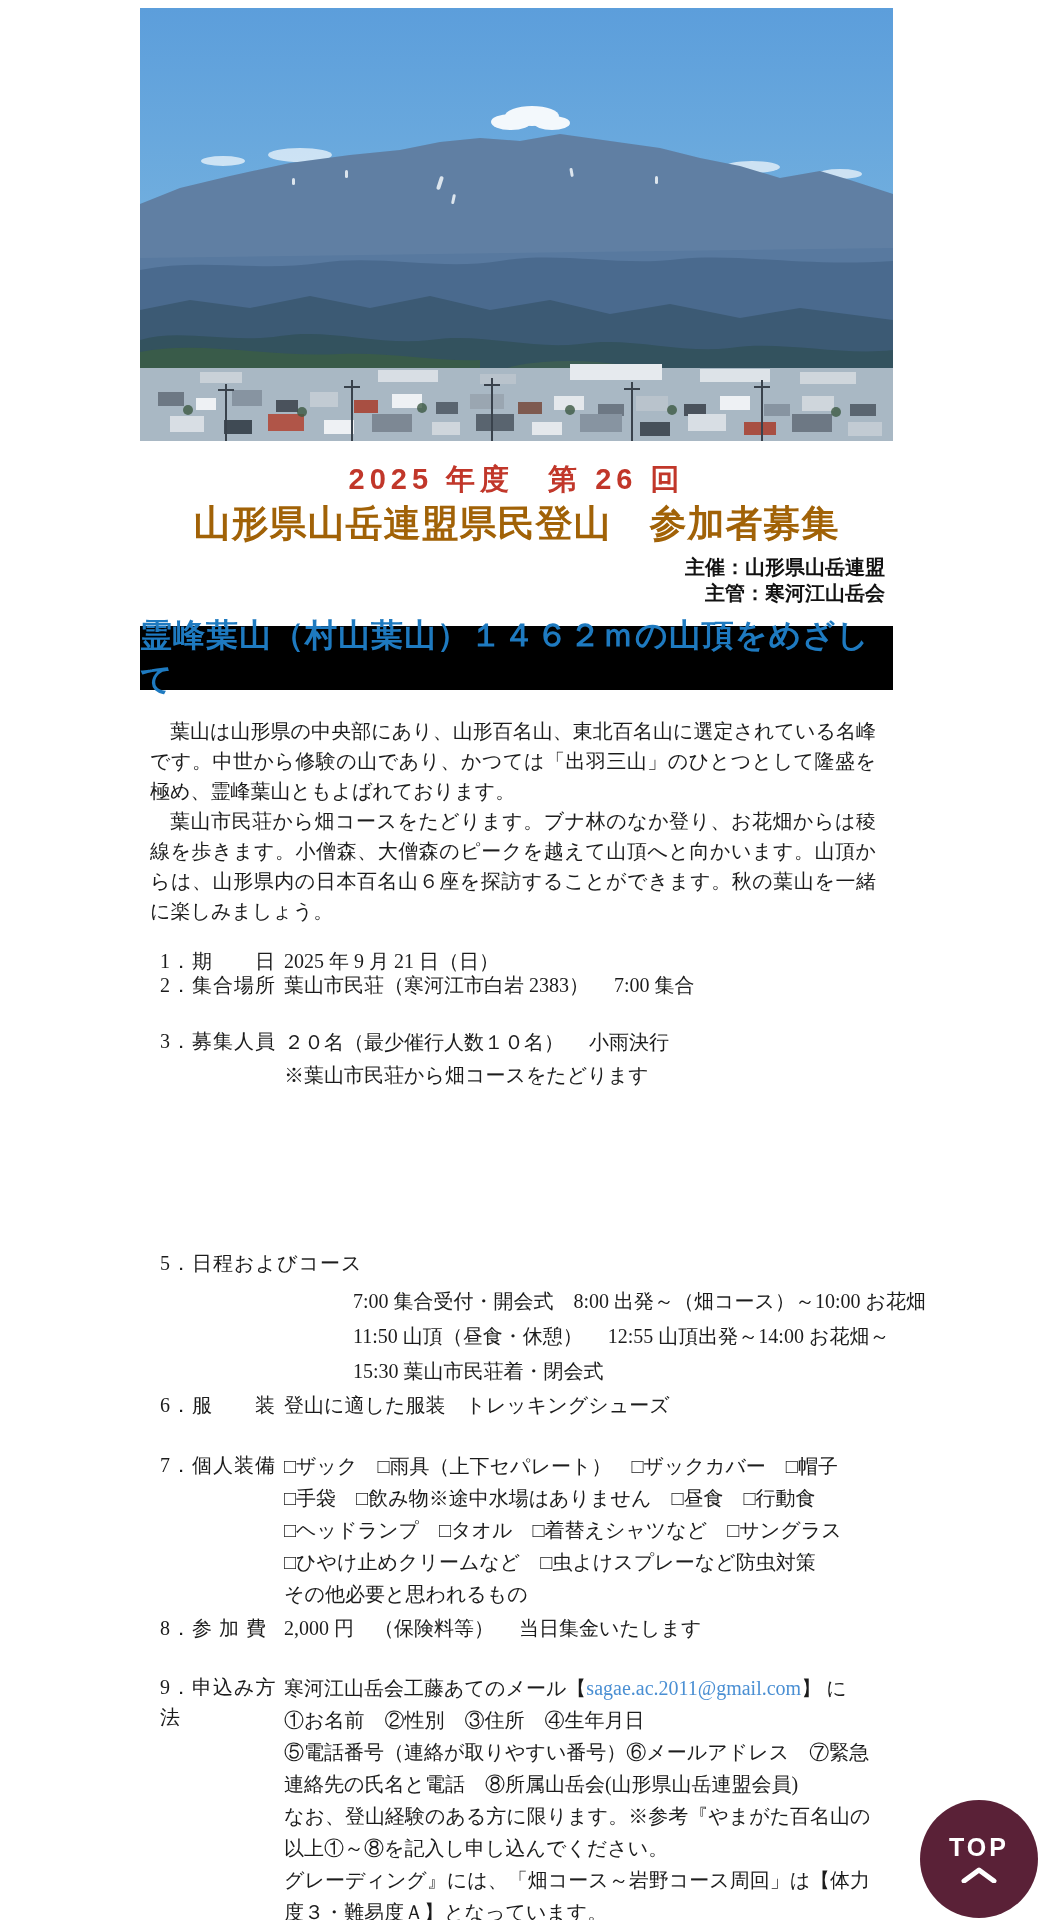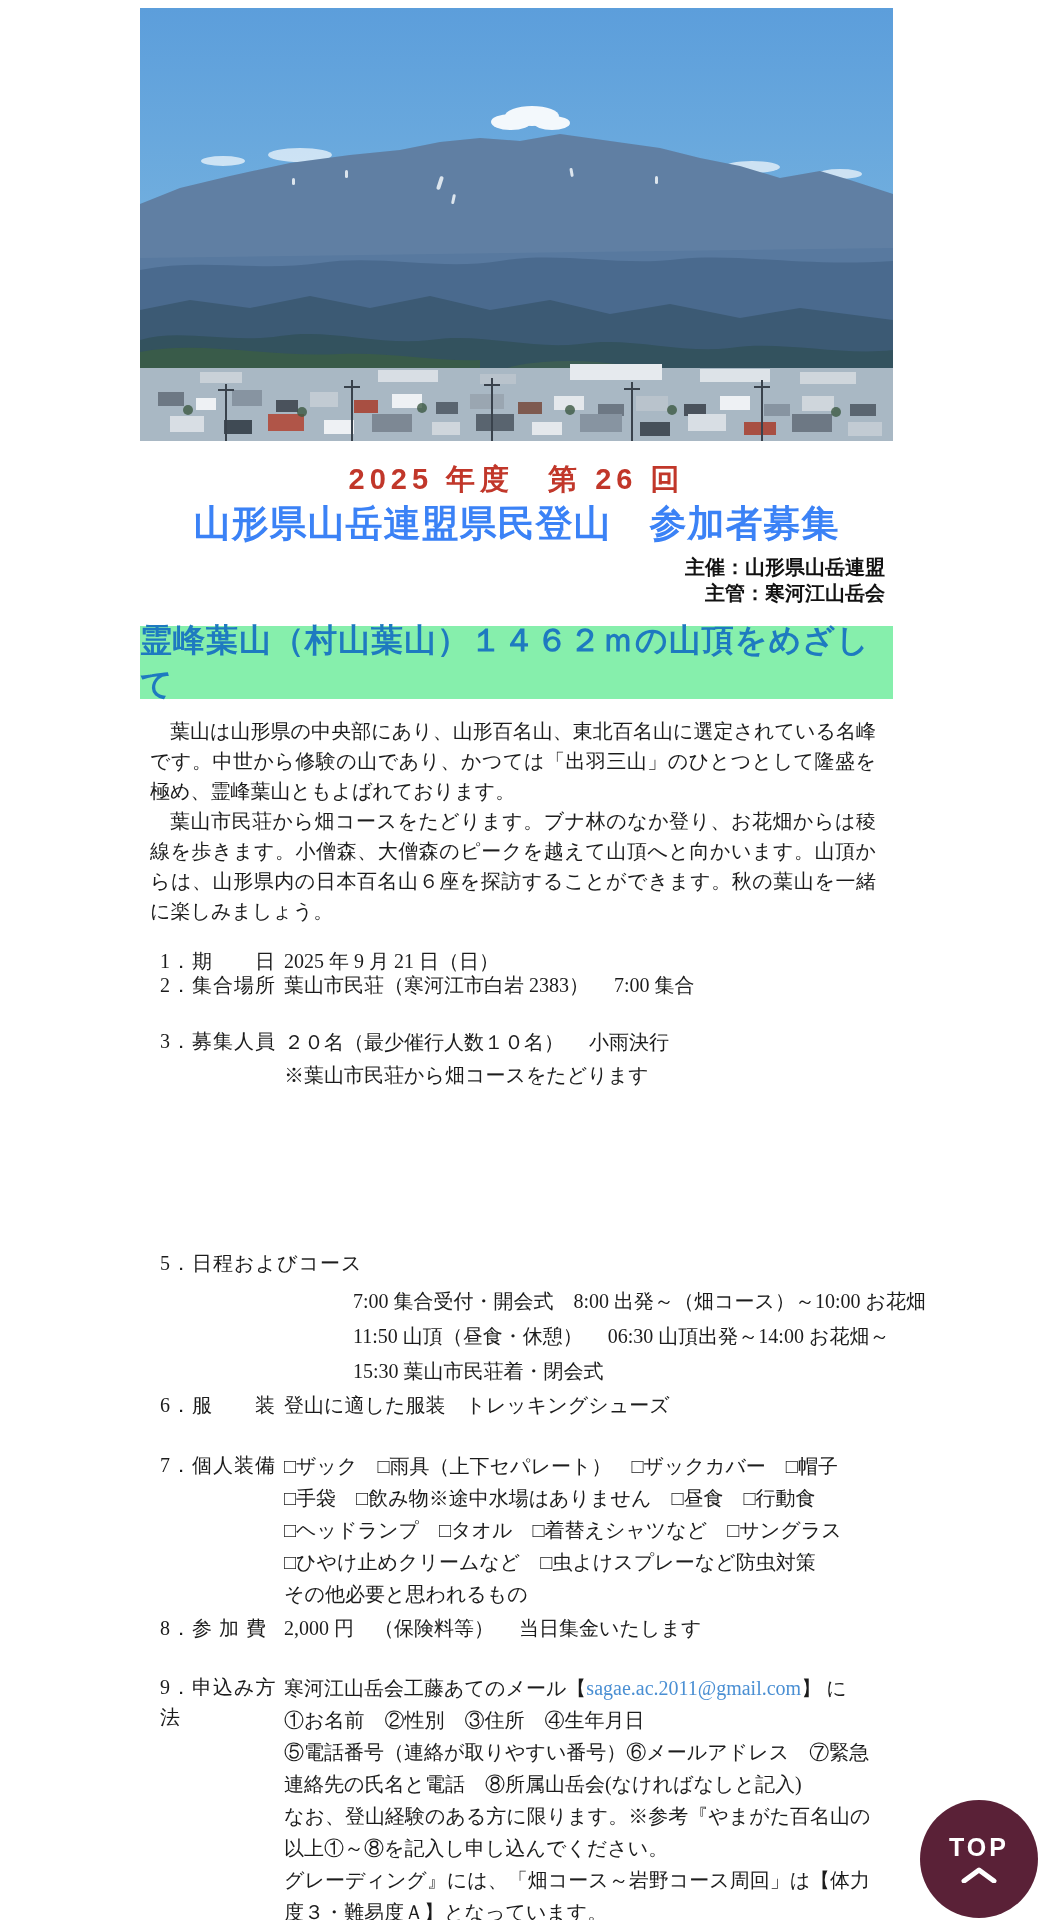--- a/index.html
+++ b/index.html
@@ -16,30 +16,30 @@
 
   
   .session-line{
     position:absolute;left:140px;top:460px;width:753px;text-align:center;
     font-family:"Liberation Sans","DejaVu Sans",sans-serif;
     font-weight:bold;font-size:29px;letter-spacing:5px;color:#c1372a;
   }
   .main-title{
     position:absolute;left:140px;top:499px;width:753px;text-align:center;
     font-family:"Liberation Sans","DejaVu Sans",sans-serif;
-    font-weight:bold;font-size:37px;letter-spacing:1px;color:#3b82f6;margin:0;
+    font-weight:bold;font-size:37px;letter-spacing:1px;color:#a16207;margin:0;
   }
   .org-lines{
     position:absolute;left:140px;top:554px;width:745px;text-align:right;
     font-family:"Liberation Sans","DejaVu Sans",sans-serif;
     font-weight:bold;font-size:20px;line-height:26px;color:#111;
   }
   .banner{
-    position:absolute;left:140px;top:626px;width:753px;height:73px;
-    background:#86efac;display:flex;align-items:center;justify-content:center;
+    position:absolute;left:140px;top:626px;width:753px;height:64px;
+    background:#000000;display:flex;align-items:center;justify-content:center;
     font-family:"Liberation Sans","DejaVu Sans",sans-serif;
     font-weight:bold;font-size:32px;letter-spacing:1px;color:#1e7ac0;
   }
 
   
   .intro{
     position:absolute;left:150px;top:716px;width:726px;
     font-size:20px;line-height:30px;text-align:justify;color:#1c1c1c;
   }
   .intro p{margin:0;text-indent:1em;}
@@ -227,21 +227,21 @@
     <div class="val">
       <div class="vline">２０名（最少催行人数１０名）　 小雨決行</div>
       <div class="vline">※葉山市民荘から畑コースをたどります</div>
     </div>
   </div>
 
 
   <div class="r5-label">5．日程およびコース</div>
   <div class="r5-lines">
     <div class="vline">7:00 集合受付・開会式　8:00 出発～（畑コース）～10:00 お花畑</div>
-    <div class="vline">11:50 山頂（昼食・休憩）　 06:30 山頂出発～14:00 お花畑～</div>
+    <div class="vline">11:50 山頂（昼食・休憩）　 12:55 山頂出発～14:00 お花畑～</div>
     <div class="vline">15:30 葉山市民荘着・閉会式</div>
   </div>
 
   <div class="row r6">
     <div class="lbl">6．服　　装</div>
     <div class="val">
         <div class="vline">登山に適した服装　トレッキングシューズ</div>
       </div>
   </div>
 
@@ -264,21 +264,21 @@
   </div>
 
   <div class="row r9">
     <div class="lbl">9．申込み方法</div>
     <div class="val">
       <div class="vline">
         <span>寒河江山岳会工藤あてのメール【</span><a class="email">sagae.ac.2011@gmail.com</a><span>】 に</span>
       </div>
       <div class="vline">①お名前　②性別　③住所　④生年月日</div>
       <div class="vline">⑤電話番号（連絡が取りやすい番号）⑥メールアドレス　⑦緊急</div>
-      <div class="vline">連絡先の氏名と電話　⑧所属山岳会(なければなしと記入)</div>
+      <div class="vline">連絡先の氏名と電話　⑧所属山岳会(山形県山岳連盟会員)</div>
       <div class="vline">なお、登山経験のある方に限ります。※参考『やまがた百名山の</div>
       <div class="vline">以上①～⑧を記入し申し込んでください。</div>
       <div class="vline">グレーディング』には、「畑コース～岩野コース周回」は【体力</div>
       <div class="vline">度３・難易度Ａ】となっています。</div>
     </div>
   </div>
 
   <button class="top-btn">
     <span class="top-label">TOP</span>
     <svg width="36" height="16" viewBox="0 0 36 16">

